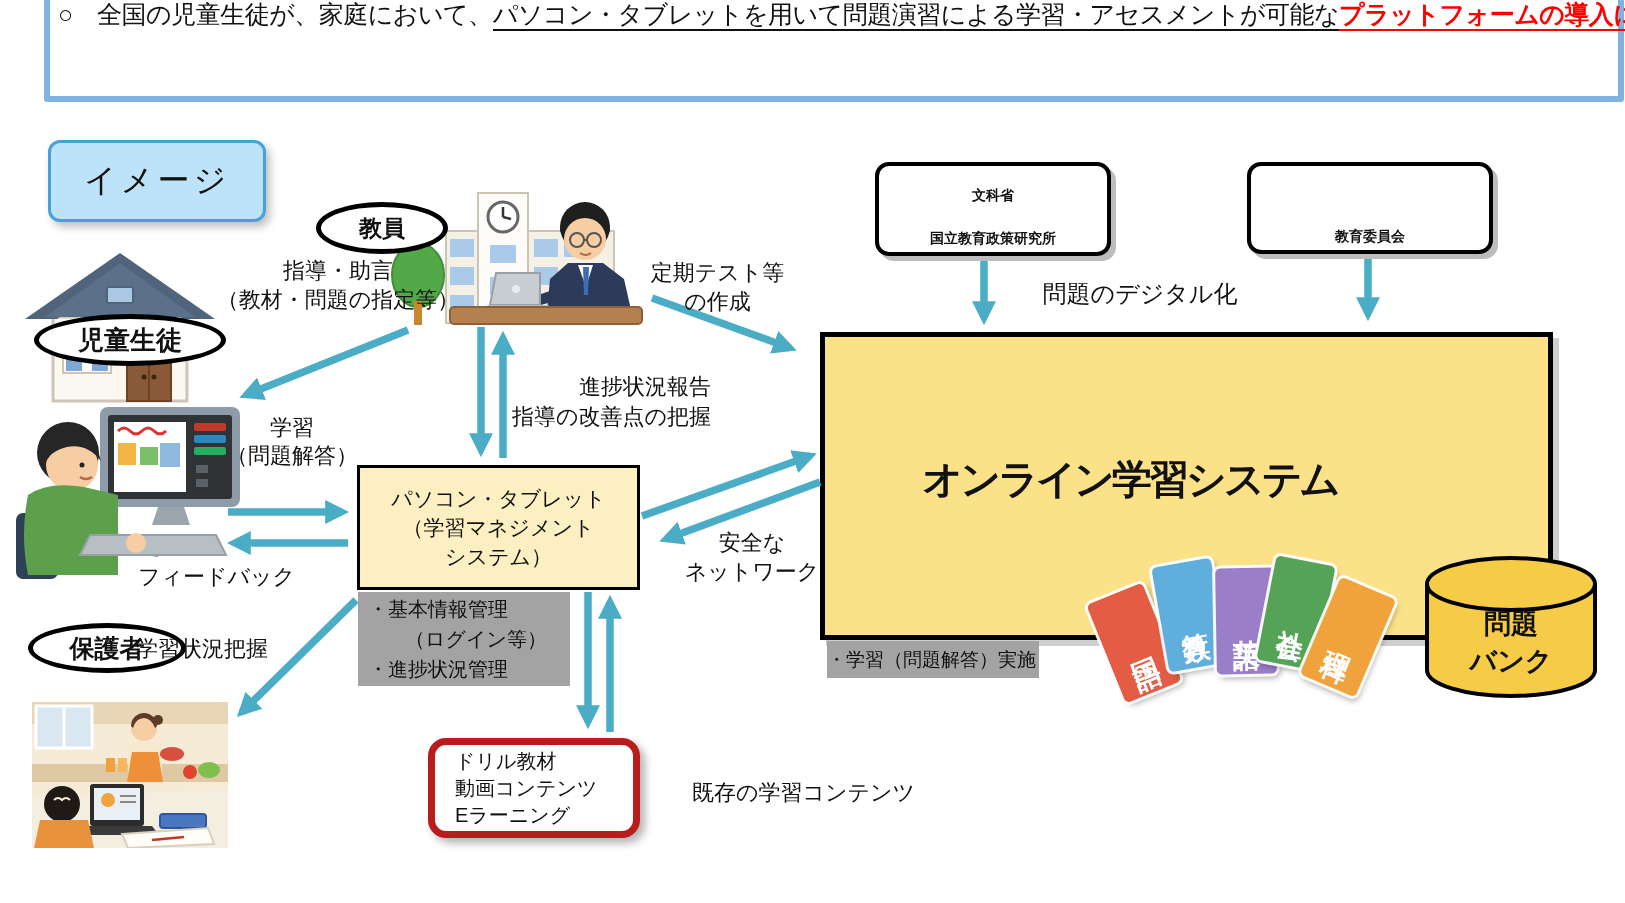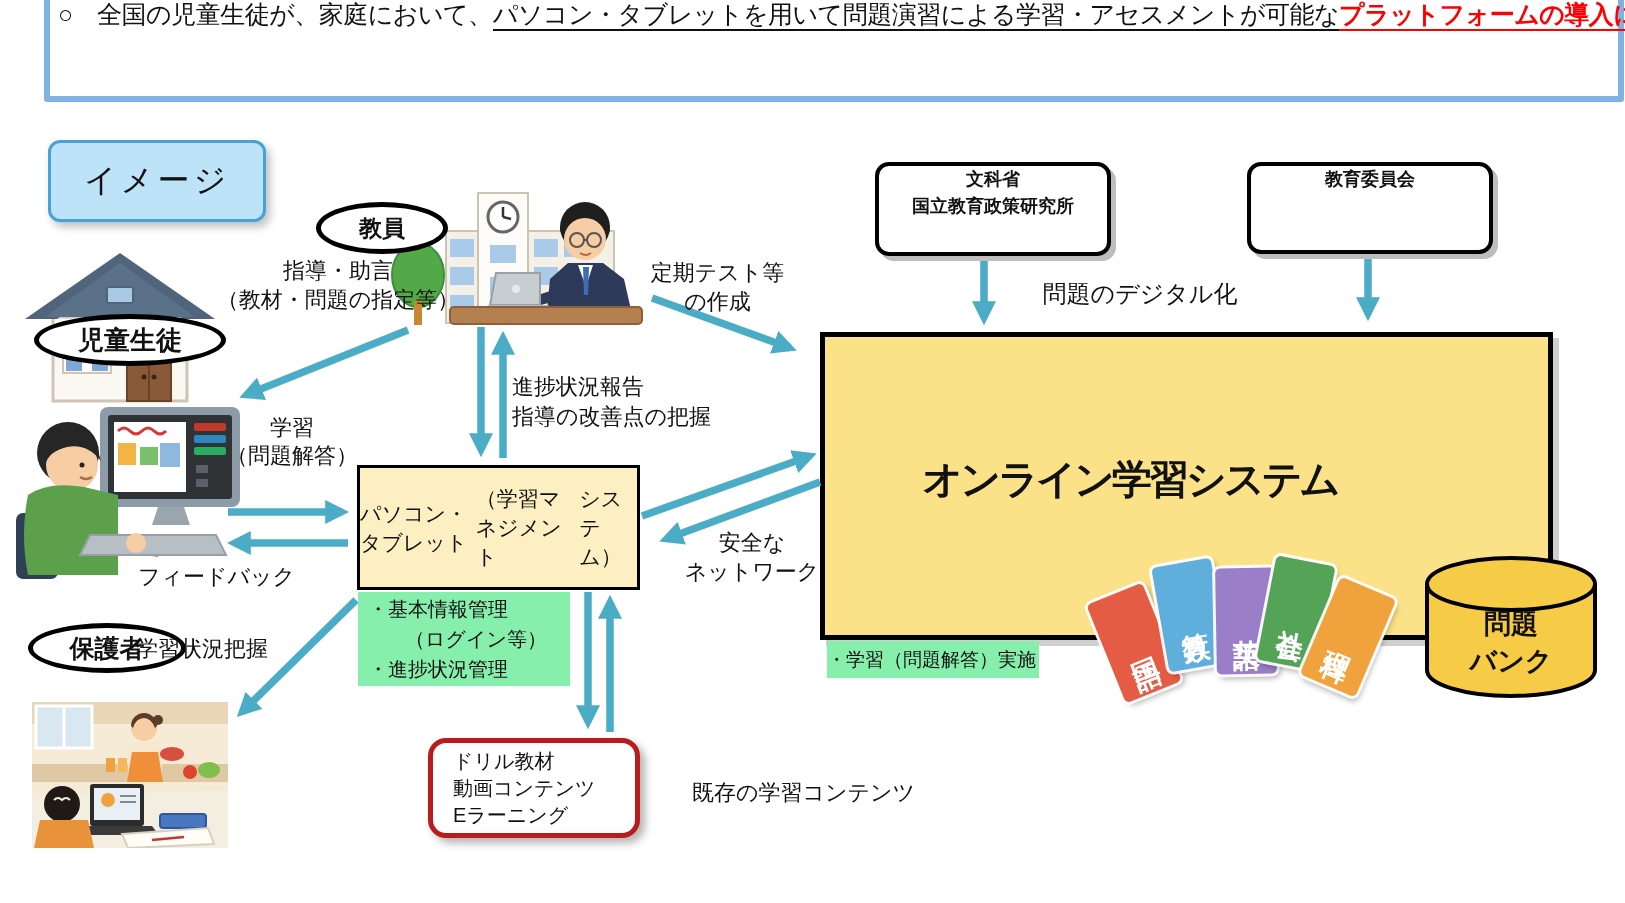--- a/index.html
+++ b/index.html
@@ -20,44 +20,44 @@
              display:flex;align-items:center;justify-content:center;font-size:32px;letter-spacing:4px;z-index:3;}
   
   .ellipse{background:#fff;border:5px solid #000;border-radius:50%;display:flex;
            align-items:center;justify-content:center;font-weight:bold;z-index:4;}
   .teacher-ellipse{left:316px;top:202px;width:122px;height:42px;font-size:23px;}
   .students-ellipse{left:34px;top:314px;width:182px;height:42px;font-size:26px;}
   .guardian-ellipse{left:28px;top:623px;width:148px;height:40px;font-size:25px;}
   
   .org-box{background:#fff;border:4px solid #000;border-radius:14px;z-index:3;
            box-shadow:5px 5px 0 #BDBDBD;display:flex;flex-direction:column;
-           align-items:center;justify-content:flex-start;font-weight:bold;font-size:18px;line-height:27px;}
+           align-items:center;justify-content:flex-end;font-weight:bold;font-size:14px;line-height:27px;gap:16px;}
   .mext-box{left:875px;top:162px;width:228px;height:86px;}
   .board-box{left:1247px;top:162px;width:238px;height:84px;}
   
   .online-box{left:820px;top:332px;width:723px;height:298px;background:#FBE289;
               border:5px solid #000;box-shadow:6px 6px 0 #CFCFCF;z-index:1;}
   .online-title{left:830px;top:452px;width:600px;text-align:center;font-size:40px;
                 font-weight:bold;letter-spacing:-3px;z-index:2;}
-  .gray-note{background:#86efac;z-index:3;font-size:19px;}
+  .gray-note{background:#a3a3a3;z-index:3;font-size:19px;}
   .online-note{left:827px;top:641px;width:212px;height:37px;display:flex;align-items:center;box-sizing:border-box;}
   
   .lms-box{left:357px;top:465px;width:283px;height:125px;background:#FCEFC2;border:3px solid #000;
-           box-sizing:border-box;display:flex;flex-direction:row;align-items:center;justify-content:center;
+           box-sizing:border-box;display:flex;flex-direction:column;align-items:center;justify-content:center;
            font-size:21px;line-height:29px;z-index:3;}
   .lms-note{left:358px;top:592px;width:212px;height:94px;font-size:20px;line-height:30px;
             padding:2px 0 0 10px;box-sizing:border-box;}
   .lms-note .indent{text-indent:14px;text-align:center;}
   
-  .drill-box{left:428px;top:738px;width:212px;height:100px;background:#fff;border:5px solid #b91c1c;
+  .drill-box{left:428px;top:738px;width:212px;height:100px;background:#fff;border:7px solid #b91c1c;
              border-radius:18px;box-shadow:5px 5px 8px rgba(0,0,0,.3);z-index:3;
              display:flex;flex-direction:column;justify-content:center;padding-left:20px;
              box-sizing:border-box;font-size:20px;line-height:27px;}
   
-  .lbl{font-size:22px;z-index:4;white-space:nowrap;}
+  .lbl{font-size:22px;z-index:4;white-space:nowrap;text-align:right;}
   .center{text-align:center;}
   
   .book{width:60px;height:106px;border-radius:5px;z-index:4;display:flex;align-items:center;justify-content:center;
         writing-mode:vertical-rl;color:#fff;font-weight:bold;font-size:27px;letter-spacing:3px;
         box-shadow:0 0 0 3px rgba(255,255,255,.92),3px 4px 6px rgba(0,0,0,.35);}
   .book-kokugo{left:1104px;top:590px;transform:rotate(-22deg);background:#E45C43;}
   .book-sansu{left:1160px;top:562px;transform:rotate(-10deg);background:#5FAEDC;}
   .book-eigo{left:1216px;top:568px;transform:rotate(-1deg);background:#9B7EC8;}
   .book-shakai{left:1266px;top:560px;transform:rotate(11deg);background:#55A357;}
   .book-rika{left:1318px;top:584px;transform:rotate(23deg);background:#F0A33C;}

